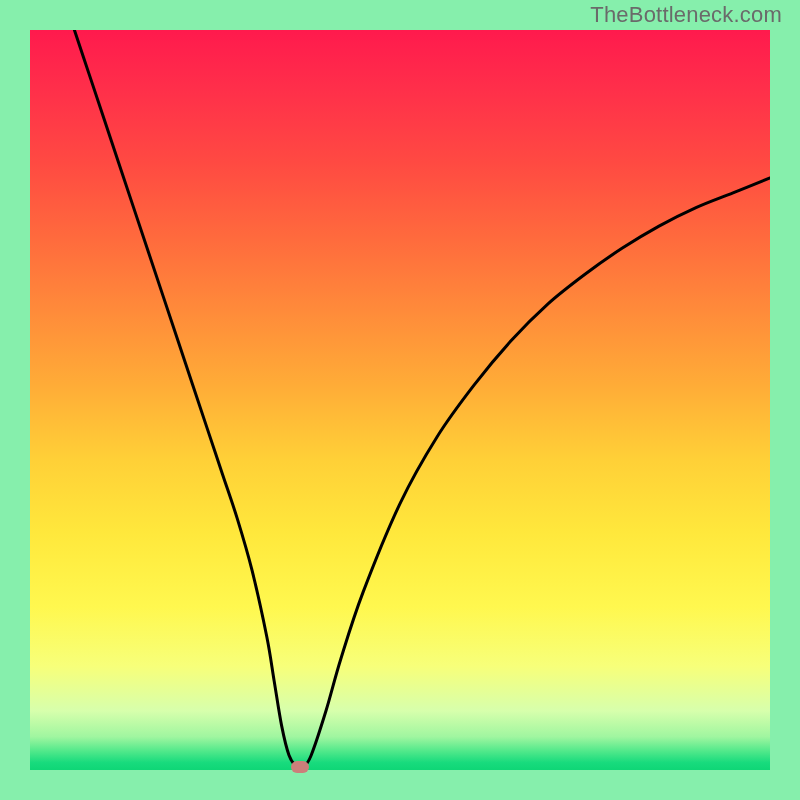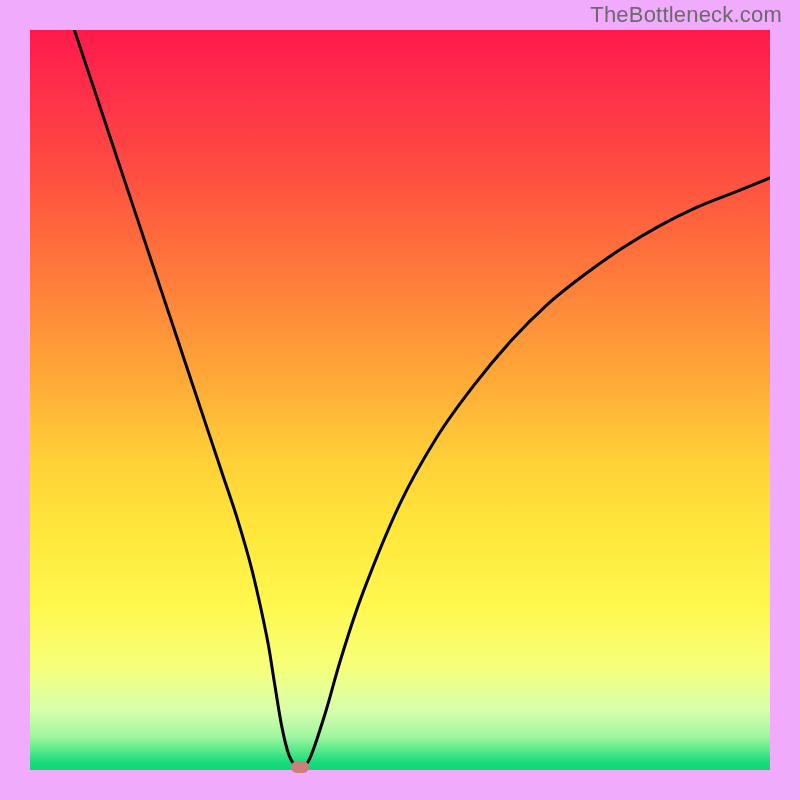--- a/index.html
+++ b/index.html
@@ -7,21 +7,21 @@
     padding: 0;
     width: 800px;
     height: 800px;
     background: #000000;
     overflow: hidden;
   }
   .frame {
     position: relative;
     width: 800px;
     height: 800px;
-    background: #f0abfc;
+    background: #86efac;
   }
   .watermark {
     position: absolute;
     top: 2px;
     right: 18px;
     font-family: Arial, Helvetica, sans-serif;
     font-size: 22px;
     font-weight: 500;
     color: #6a6a6a;
     letter-spacing: 0.2px;

